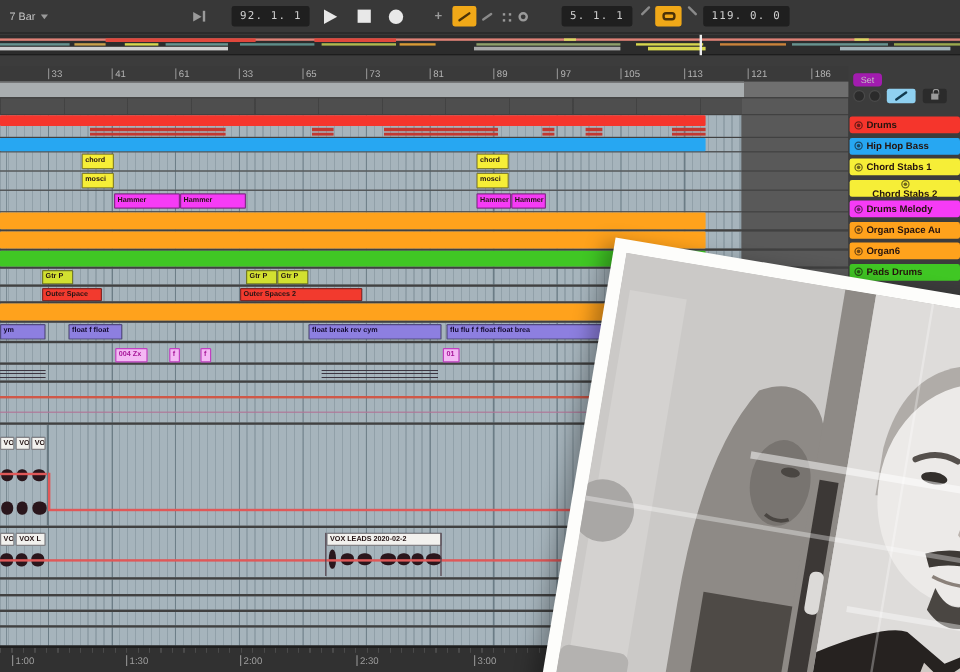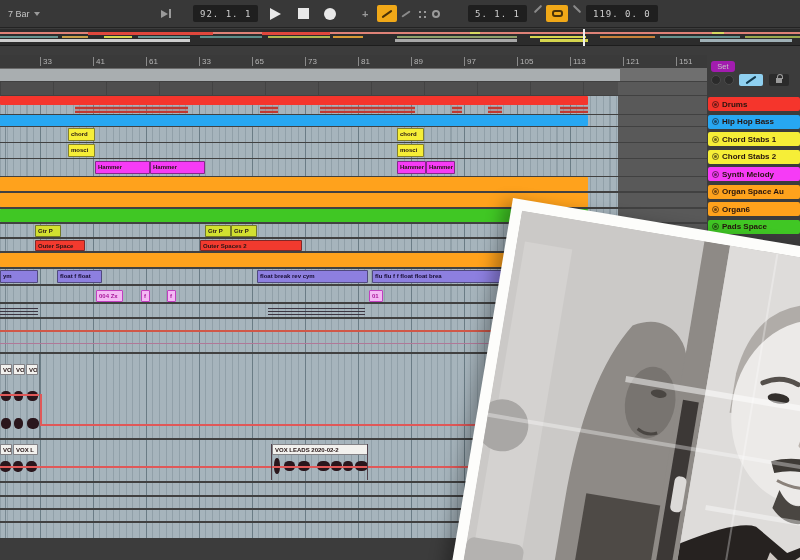--- a/index.html
+++ b/index.html
@@ -165,21 +165,21 @@
       <div class="barlab" style="left: 146px;">61</div>
       <div class="barlab" style="left: 199px;">33</div>
       <div class="barlab" style="left: 252px;">65</div>
       <div class="barlab" style="left: 305px;">73</div>
       <div class="barlab" style="left: 358px;">81</div>
       <div class="barlab" style="left: 411px;">89</div>
       <div class="barlab" style="left: 464px;">97</div>
       <div class="barlab" style="left: 517px;">105</div>
       <div class="barlab" style="left: 570px;">113</div>
       <div class="barlab" style="left: 623px;">121</div>
-      <div class="barlab" style="left: 676px;">151</div>
+      <div class="barlab" style="left: 676px;">186</div>
     </div>
   <div id="scrollband">
       <span class="cap"></span>
     </div>
   <div id="bandrest"></div>
 
   <div id="arrange">
       <div class="darkrow" style="top: 1px; height: 13px;"></div>
       <div class="beyond" style="top: 1px; height: 13px;"></div>
       <div class="lane" style="top: 15px; height: 9px;"></div>
@@ -288,20 +288,27 @@
       <div class="aline" style="left: 0px; top: 262px; width: 618px; height: 1px; background: rgb(176, 120, 152);"></div>
       <div class="aline" style="left: 0px; top: 313px; width: 41px; height: 2px; background: rgb(224, 88, 88);"></div>
       <div class="aline" style="left: 40px; top: 313px; width: 2px; height: 31px; background: rgb(224, 88, 88);"></div>
       <div class="aline" style="left: 40px; top: 343px; width: 578px; height: 2px; background: rgb(224, 88, 88);"></div>
       <div class="aline" style="left: 0px; top: 385px; width: 618px; height: 2px; background: rgb(224, 88, 88);"></div>
       <div class="aline" style="left: 271px; top: 363px; width: 1px; height: 36px; background: rgb(80, 64, 74);"></div>
       <div class="aline" style="left: 367px; top: 363px; width: 1px; height: 36px; background: rgb(80, 64, 74);"></div>
       <div class="aline" style="left: 39px; top: 273px; width: 1px; height: 84px; background: rgb(106, 120, 128);"></div>
     </div>
 
+  <div id="time-ruler">
+      <div class="timelab" style="left: 10px;">1:00</div>
+      <div class="timelab" style="left: 105px;">1:30</div>
+      <div class="timelab" style="left: 200px;">2:00</div>
+      <div class="timelab" style="left: 297px;">2:30</div>
+      <div class="timelab" style="left: 395px;">3:00</div>
+    </div>
 
   <div id="right-panel">
     <div id="set-btn">Set</div>
     <div class="rndbtn" style="left:4px"></div>
     <div class="rndbtn" style="left:17px"></div>
     <div id="automode">
         <span class="diag"></span>
       </div>
     <div id="lockbtn">
         <span class="lockicon"></span>
@@ -318,49 +325,49 @@
             <i></i>
           </span>
           <span>Hip Hop Bass</span>
         </div>
         <div class="thdr" style="top: 77px; background: rgb(246, 238, 55);">
           <span class="circ">
             <i></i>
           </span>
           <span>Chord Stabs 1</span>
         </div>
-        <div class="thdr" style="top: 94.5px; background: rgb(246, 238, 55);">
+        <div class="thdr" style="top: 94.5px; background: rgb(246, 238, 55); flex-direction: column;">
           <span class="circ">
             <i></i>
           </span>
           <span>Chord Stabs 2</span>
         </div>
         <div class="thdr" style="top: 112px; background: rgb(246, 59, 246);">
           <span class="circ">
             <i></i>
           </span>
-          <span>Synth Melody</span>
+          <span>Drums Melody</span>
         </div>
         <div class="thdr" style="top: 129.5px; background: rgb(255, 162, 28);">
           <span class="circ">
             <i></i>
           </span>
           <span>Organ Space Au</span>
         </div>
         <div class="thdr" style="top: 147px; background: rgb(255, 162, 28);">
           <span class="circ">
             <i></i>
           </span>
           <span>Organ6</span>
         </div>
         <div class="thdr" style="top: 164.5px; background: rgb(64, 199, 36);">
           <span class="circ">
             <i></i>
           </span>
-          <span>Pads Space</span>
+          <span>Pads Drums</span>
         </div>
       </div>
   </div>
 
   <div id="photo">
     <svg viewBox="0 0 408 430" preserveAspectRatio="none">
       <rect x="0" y="0" width="408" height="430" fill="#d8d6d4"></rect>
       <rect x="0" y="0" width="408" height="42" fill="#c6c4c2"></rect>
       <rect x="0" y="0" width="185" height="430" fill="#cbc9c7"></rect>
       <rect x="8" y="30" width="48" height="400" fill="#d4d2d0"></rect>

